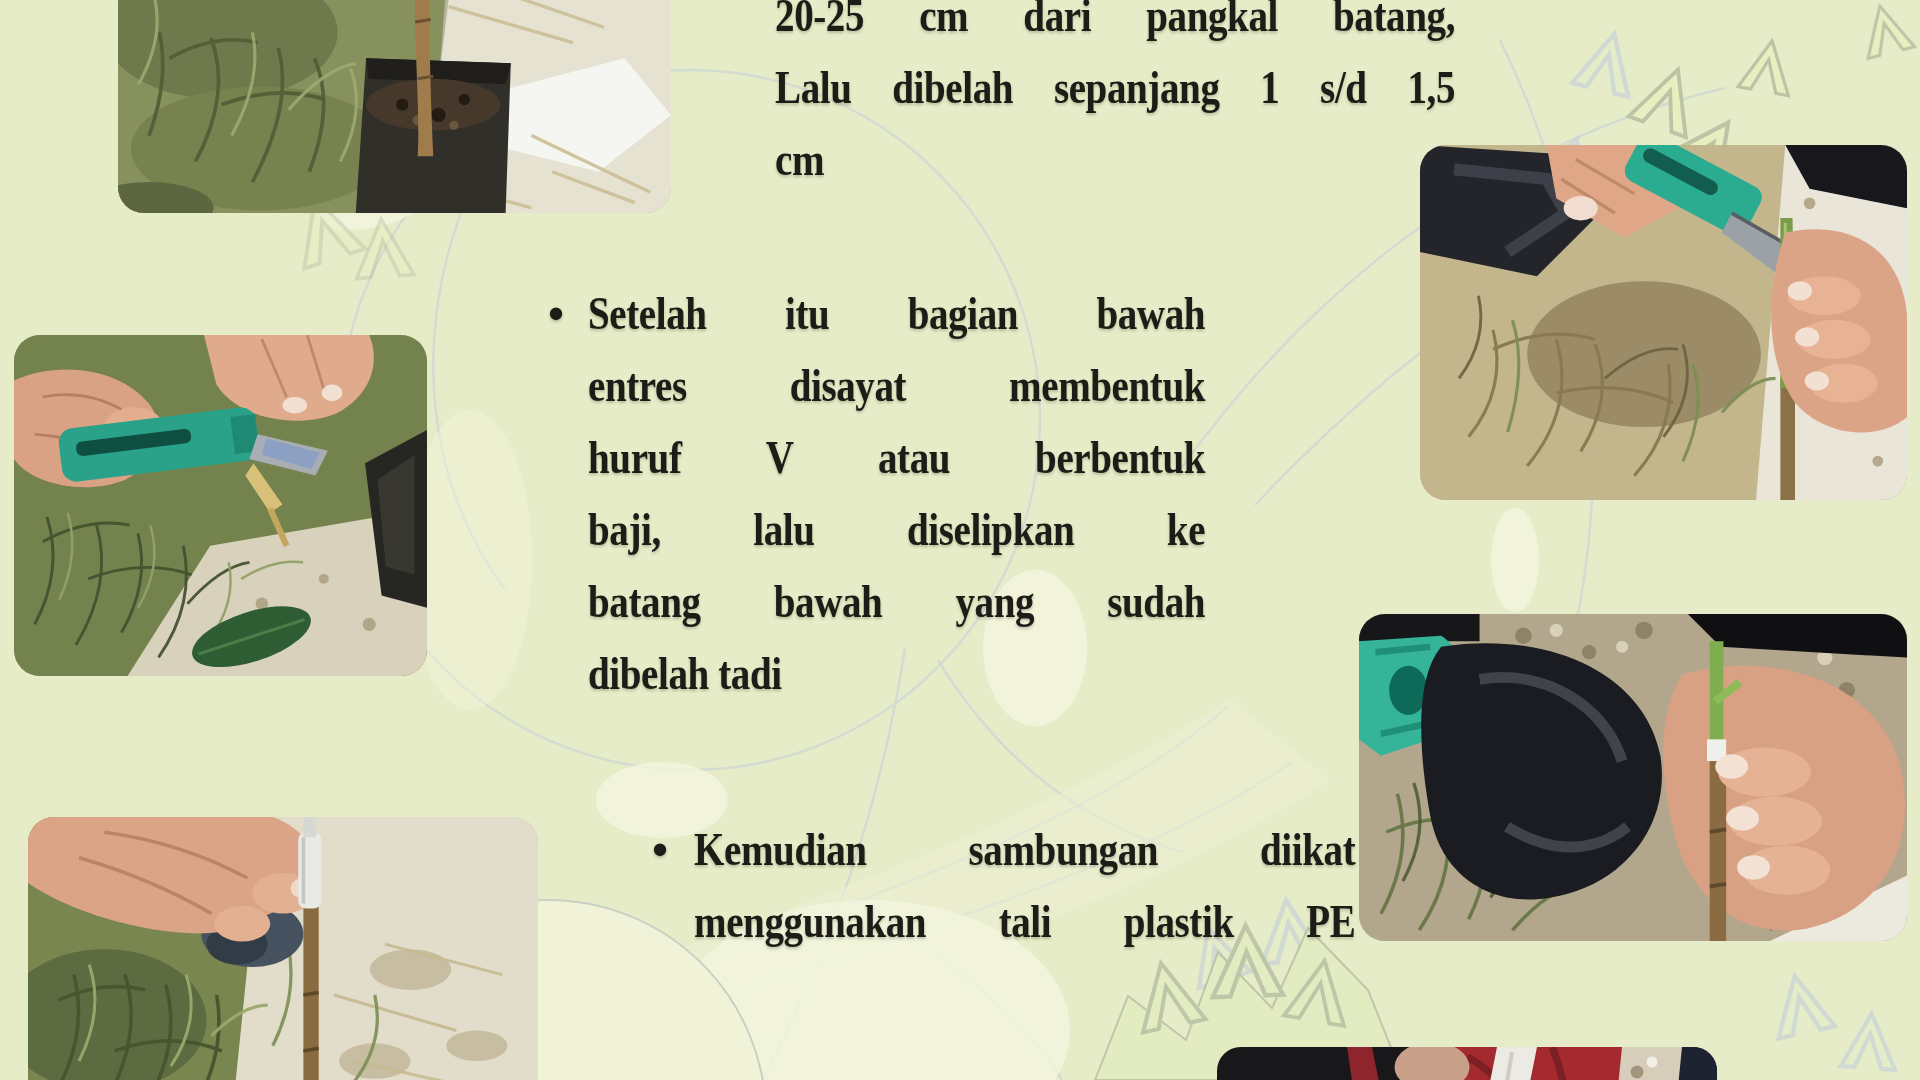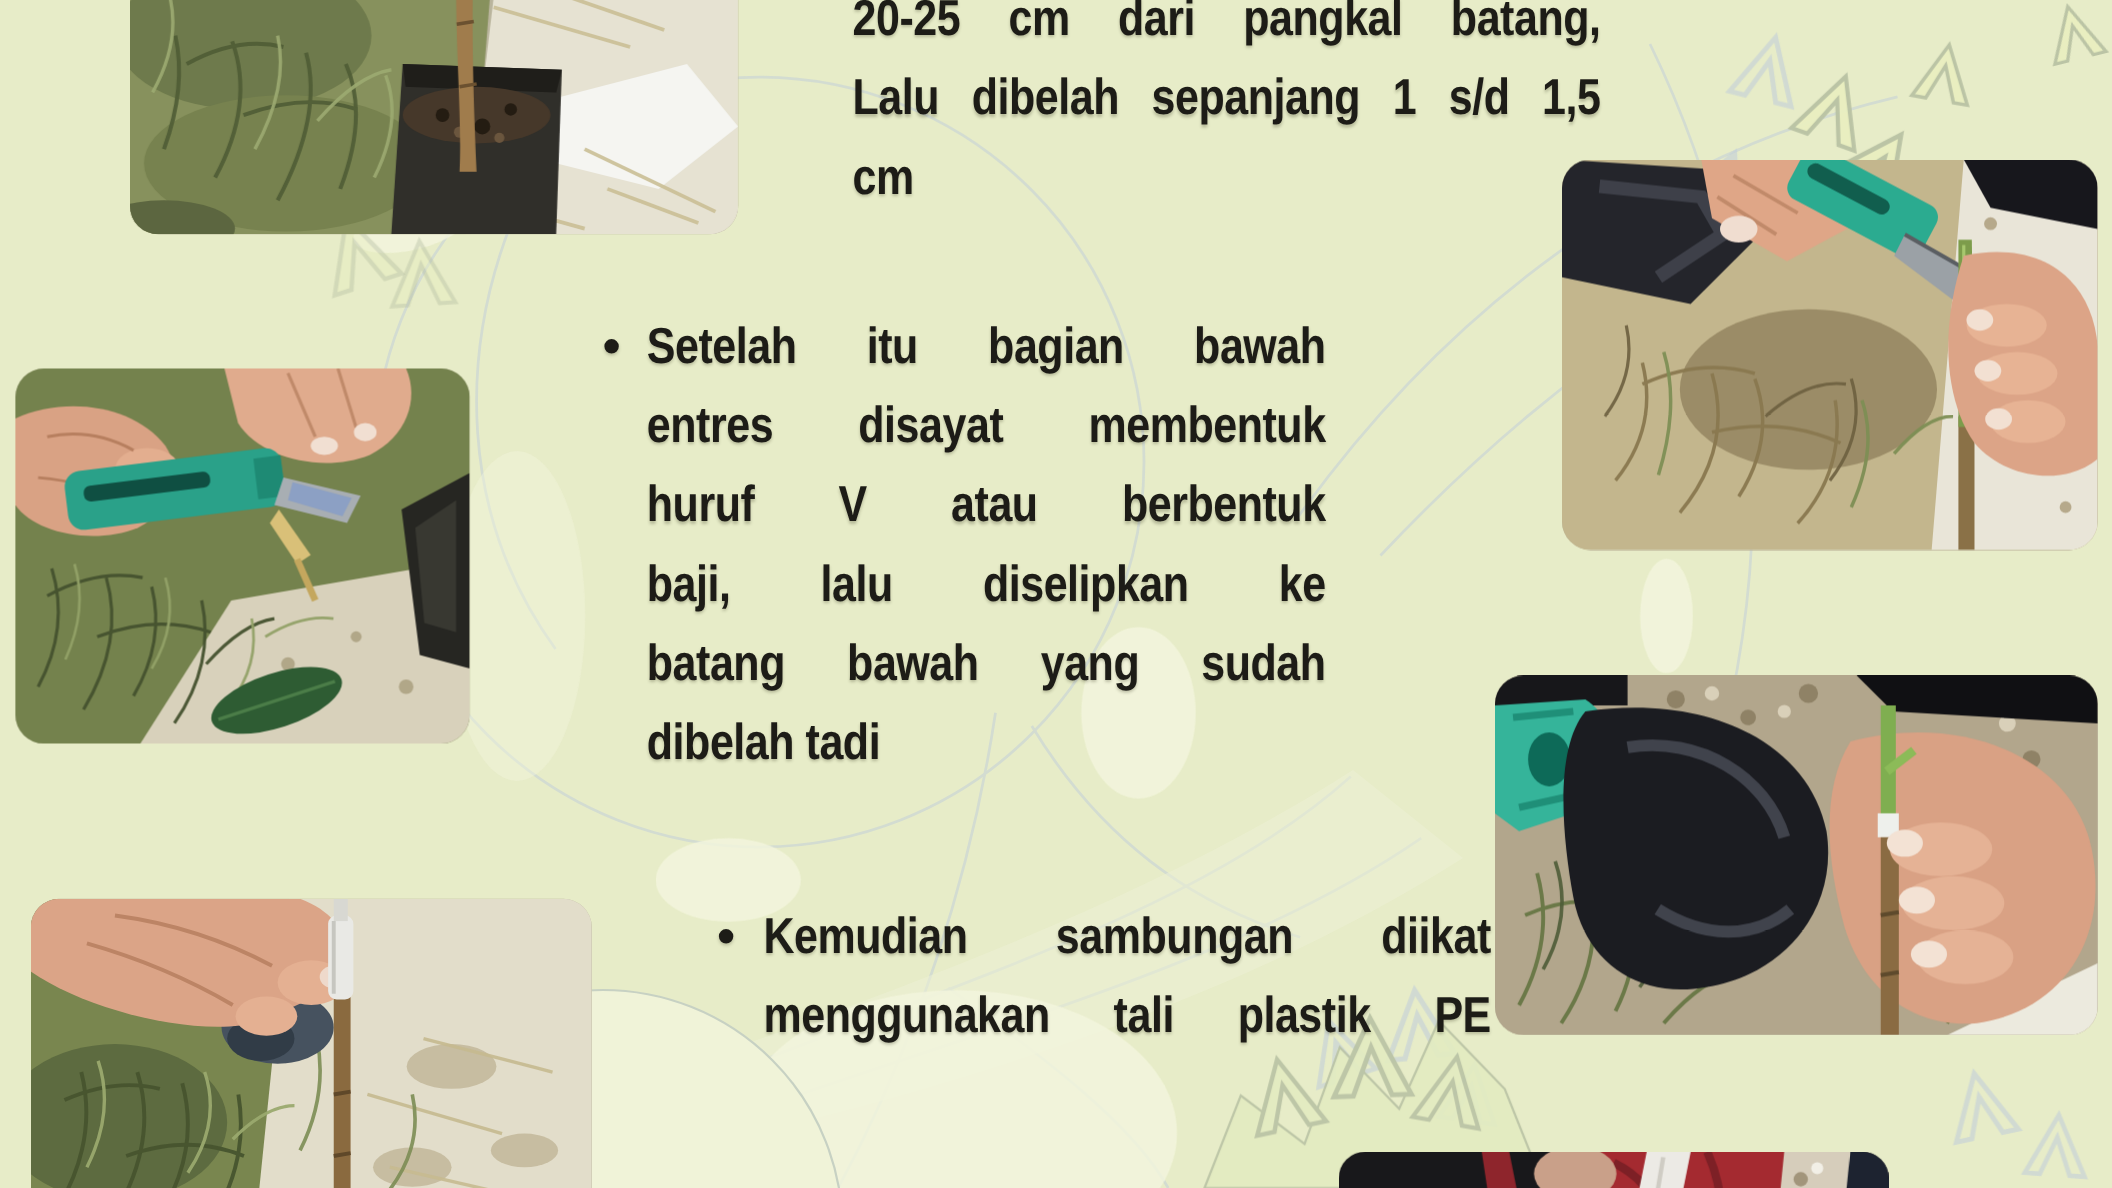--- a/index.html
+++ b/index.html
@@ -1,19 +1,19 @@
 <!DOCTYPE html>
 <html><head>
 <meta charset="utf-8">
 <style>
   html,body{margin:0;padding:0;background:#e7ecc8;}
   .stage{
     position:relative;width:1920px;height:1080px;overflow:hidden;
     background:#e7ecc8;
-    font-family:Liberation Sans, sans-serif;
+    font-family:Liberation Serif, serif;
   }
   .deco{position:absolute;left:0;top:0;width:1920px;height:1080px;}
   .txt{
     position:absolute;
     font-weight:700;
     font-size:46px;
     line-height:72px;
     color:#1d1c17;
     letter-spacing:-0.5px;
     transform:scaleX(0.85);

